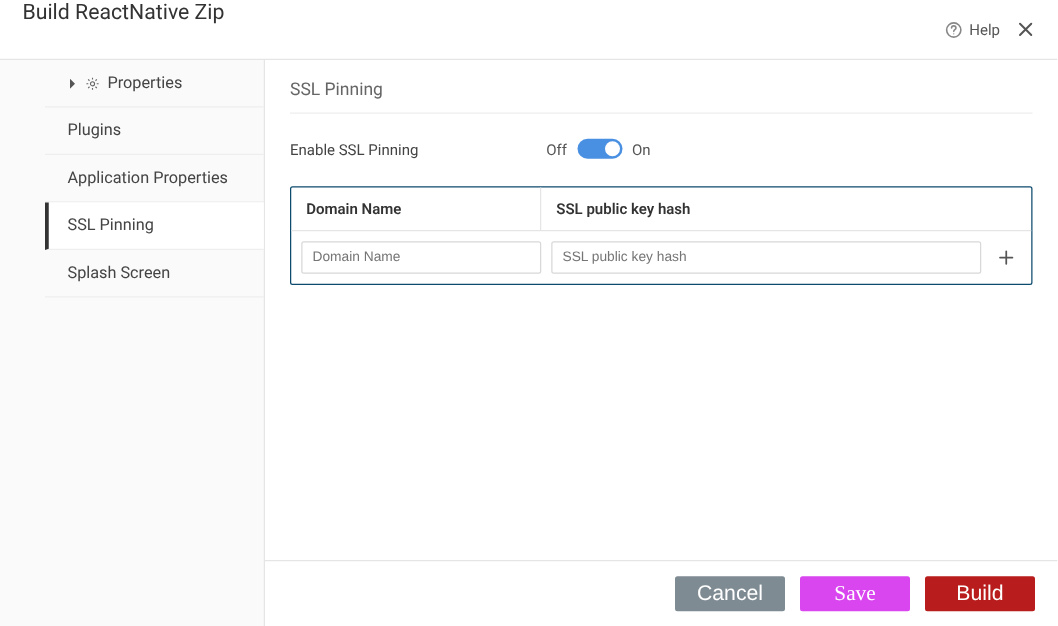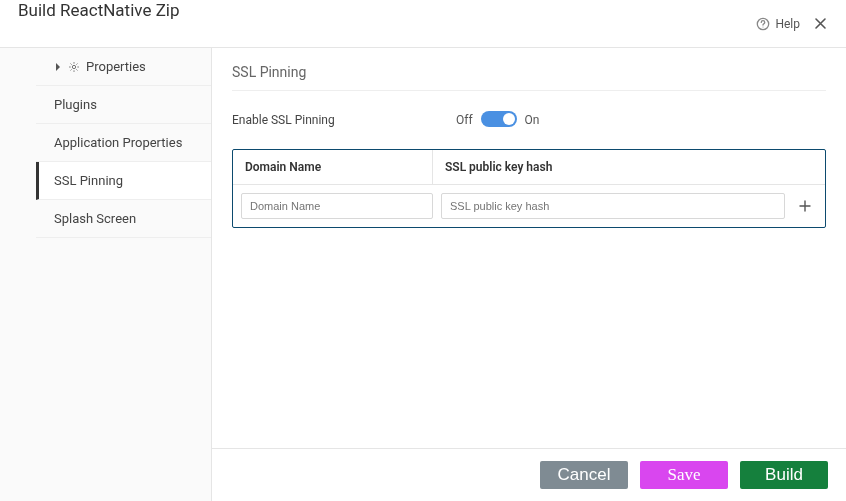--- a/index.html
+++ b/index.html
@@ -118,21 +118,21 @@
     }
     .toggle-label {
       width: 205px;
       font-size: 12px;
       color: #444;
     }
     .toggle-off, .toggle-on {
       font-size: 12px;
       color: #555;
     }
-    .toggle-off { margin-right: 8px; margin-left: 19px; }
+    .toggle-off { margin-right: 8px; }
     .toggle-on { margin-left: 8px; }
     .switch {
       position: relative;
       width: 36px;
       height: 16px;
       background: #4a90e2;
       border-radius: 10px;
       cursor: pointer;
     }
     .switch-knob {
@@ -197,21 +197,21 @@
       min-width: 88px;
       height: 28px;
       border: none;
       border-radius: 2px;
       font-size: 17px;
       cursor: pointer;
       color: #fff;
     }
     .btn-cancel { background: #7f8b93; }
     .btn-save { background: #d946ef; font-family: Liberation Serif, serif; }
-    .btn-build { background: #15803d; }
+    .btn-build { background: #b91c1c; }
   </style>
 </head>
 <body>
 
 <div class="header">
   <div class="header-title">Build ReactNative Zip</div>
   <div class="header-right">
     <div class="help-link">
       <svg class="help-icon-svg" viewBox="0 0 16 16">
         <circle cx="8" cy="8" r="6.5"></circle>

